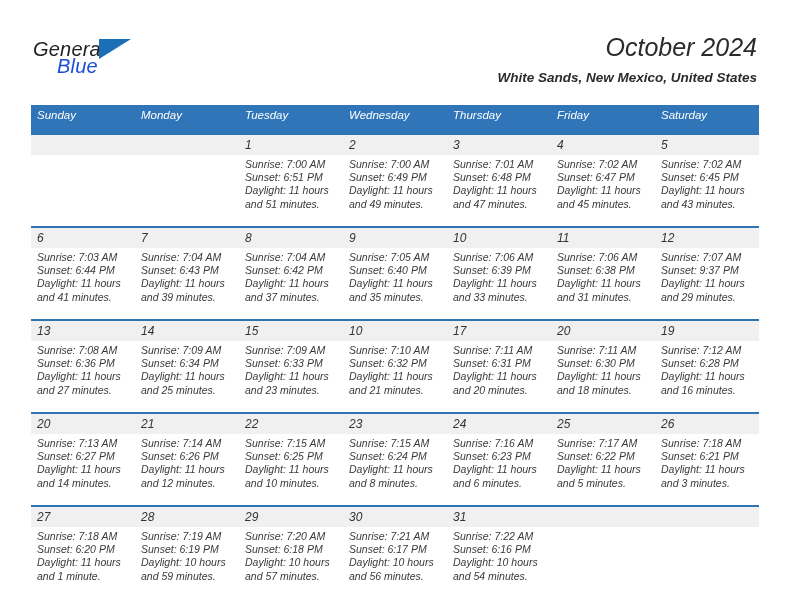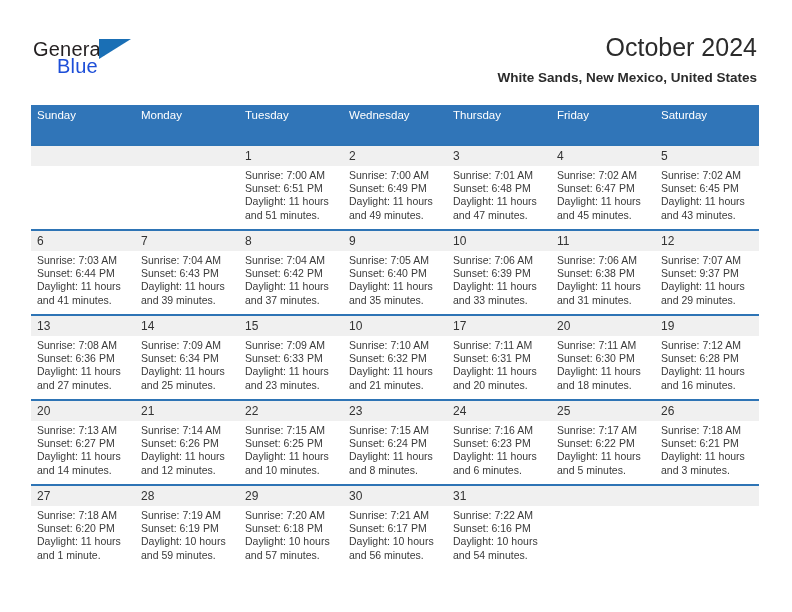--- a/index.html
+++ b/index.html
@@ -12,20 +12,21 @@
     background: #ffffff;
     font-family: "Liberation Sans", sans-serif;
     color: #222222;
     overflow: hidden;
   }
   .page {
     position: relative;
     width: 792px;
     height: 612px;
     box-sizing: border-box;
+    font-style: italic;
   }
 
   
   .header {
     position: absolute;
     left: 0;
     top: 0;
     width: 792px;
     height: 100px;
   }
@@ -96,41 +97,41 @@
     table-layout: fixed;
   }
   .calendar col { width: 104px; }
 
   .calendar thead th {
     background: #3075b8;
     color: #ffffff;
     font-size: 11.5px;
     font-weight: normal;
     text-align: left;
-    padding: 4px 0 22px 6px;
+    padding: 4px 0 11px 6px;
     height: 12px;
     line-height: 13px;
     border: none;
   }
 
   .week-row .daynum-cell {
     background: #f0f0f0;
     font-size: 12px;
     color: #333333;
     padding: 3px 0 3px 6px;
     line-height: 14px;
     vertical-align: top;
     border-top: 2px solid #2e74b5;
     height: 14px;
   }
   .week-row .detail-cell {
     background: #ffffff;
     font-size: 10.5px;
     color: #3a3a3a;
-    padding: 3px 8px 2px 6px;
+    padding: 3px 8px 10px 6px;
     line-height: 13.2px;
     vertical-align: top;
     height: 58px;
     border: none;
   }
   .detail-cell .line { white-space: nowrap; }
   .detail-cell .wrap { white-space: normal; }
 </style>
 </head>
 <body>

